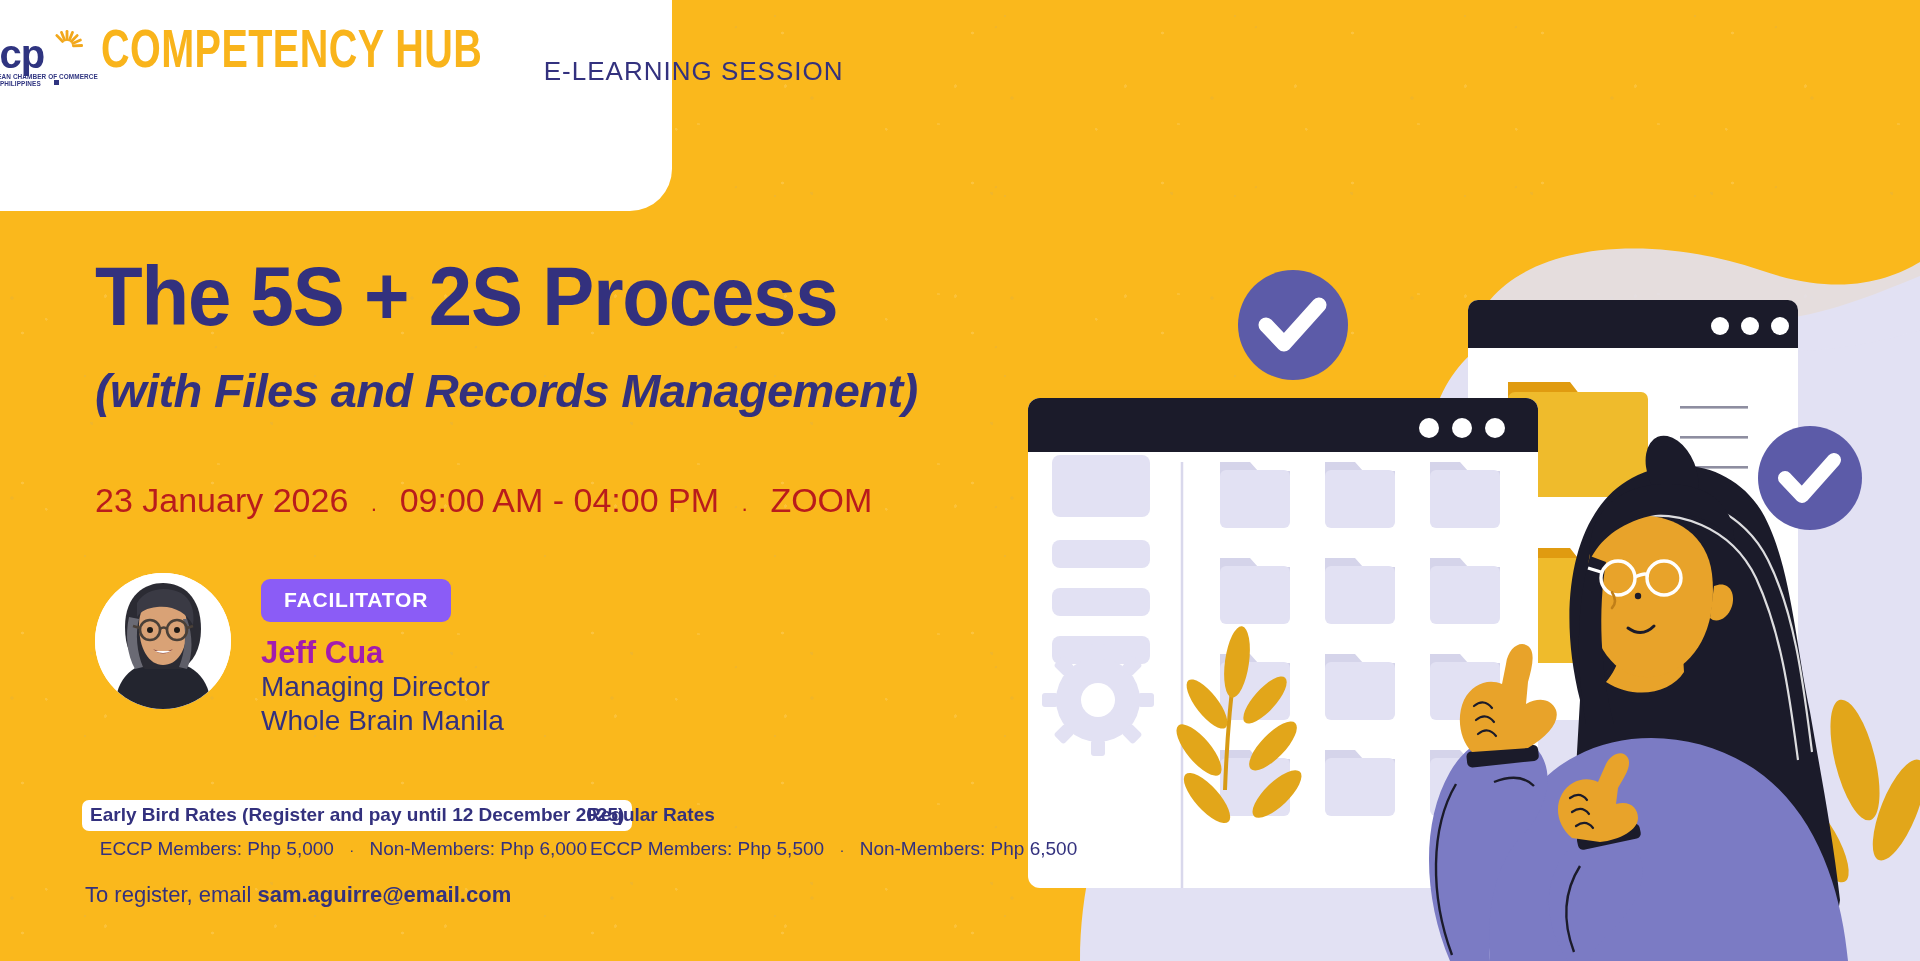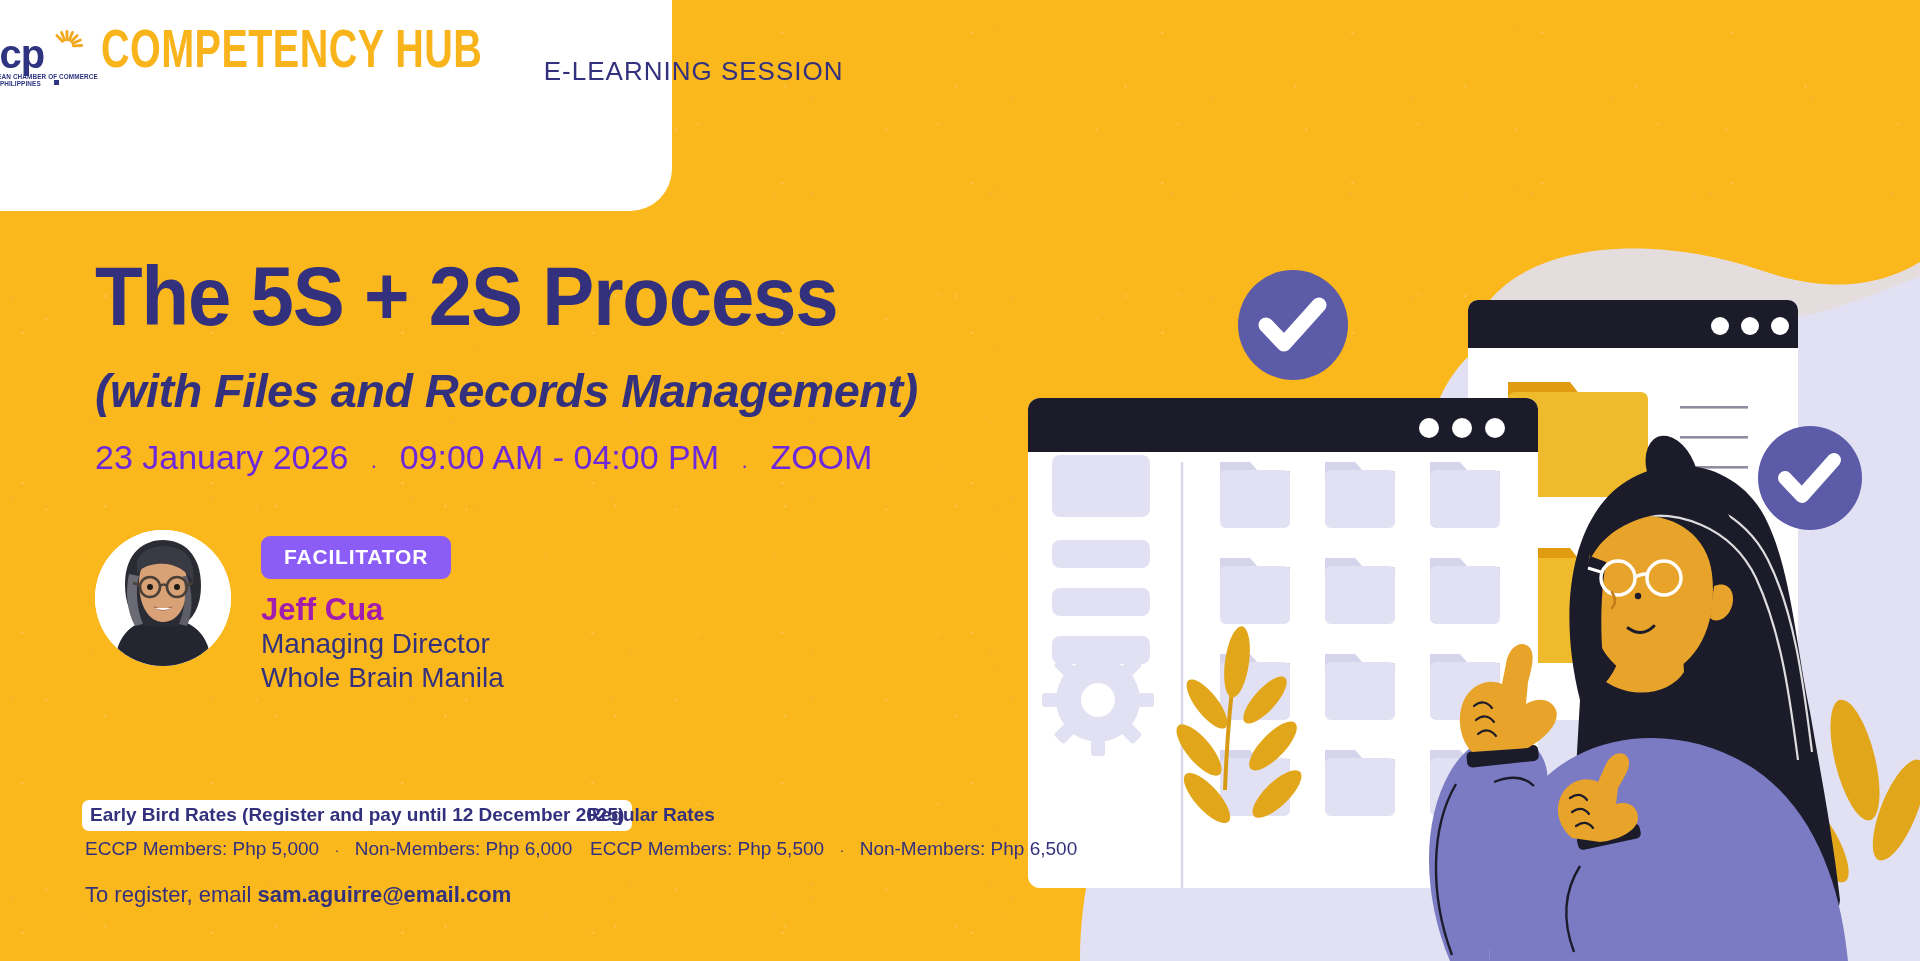--- a/index.html
+++ b/index.html
@@ -59,21 +59,21 @@
   .title{
     font-size:78px; font-weight:bold; color:#33317E;
     letter-spacing:-1.2px; line-height:1.02; white-space:nowrap;
     transform:scaleY(1.06); transform-origin:left top;
   }
   .subtitle{
     font-size:47px; font-weight:bold; font-style:italic; color:#33317E;
     letter-spacing:-.6px; white-space:nowrap; margin-top:28px;
   }
   .meta{
-    margin-top:20px; font-size:34px; color:#6d28d9;
+    margin-top:63px; font-size:34px; color:#b91c1c;
     display:flex; align-items:flex-end; white-space:nowrap;
   }
   .meta .dot{ margin:0 22px; font-size:22px; line-height:1; }
 
   
   .fac{ display:flex; align-items:flex-start; margin-top:53px; }
   .avatar{
     width:136px; height:136px; border-radius:50%;
     overflow:hidden; flex:none; background:#FFFFFF; margin-right:30px;
   }
@@ -97,21 +97,21 @@
     font-size:19px; font-weight:bold; color:#33317E;
     white-space:nowrap; line-height:1.25;
   }
   .rate-head.hl{
     background:#FFFFFF; border-radius:7px;
     padding:3px 8px 4px; display:inline-block;
   }
   .rate-head.plain{ padding:3px 0 4px; display:inline-block; }
   .rate-line{
     font-size:19px; color:#33317E; white-space:nowrap;
-    margin-top:7px; padding-left:3px;
+    margin-top:7px; padding-left:3px;text-align:right;
   }
   .rate-line .sep{ margin:0 10px; font-size:15px; }
   .register{ margin-top:22px; font-size:22px; color:#33317E; padding-left:3px; white-space:nowrap; }
   .register b{ font-weight:bold; }
 
   
   .art{ position:absolute; right:0; top:0; width:900px; height:961px; z-index:4; }
   .art svg{ display:block; width:900px; height:961px; }
 </style>
 </head>

